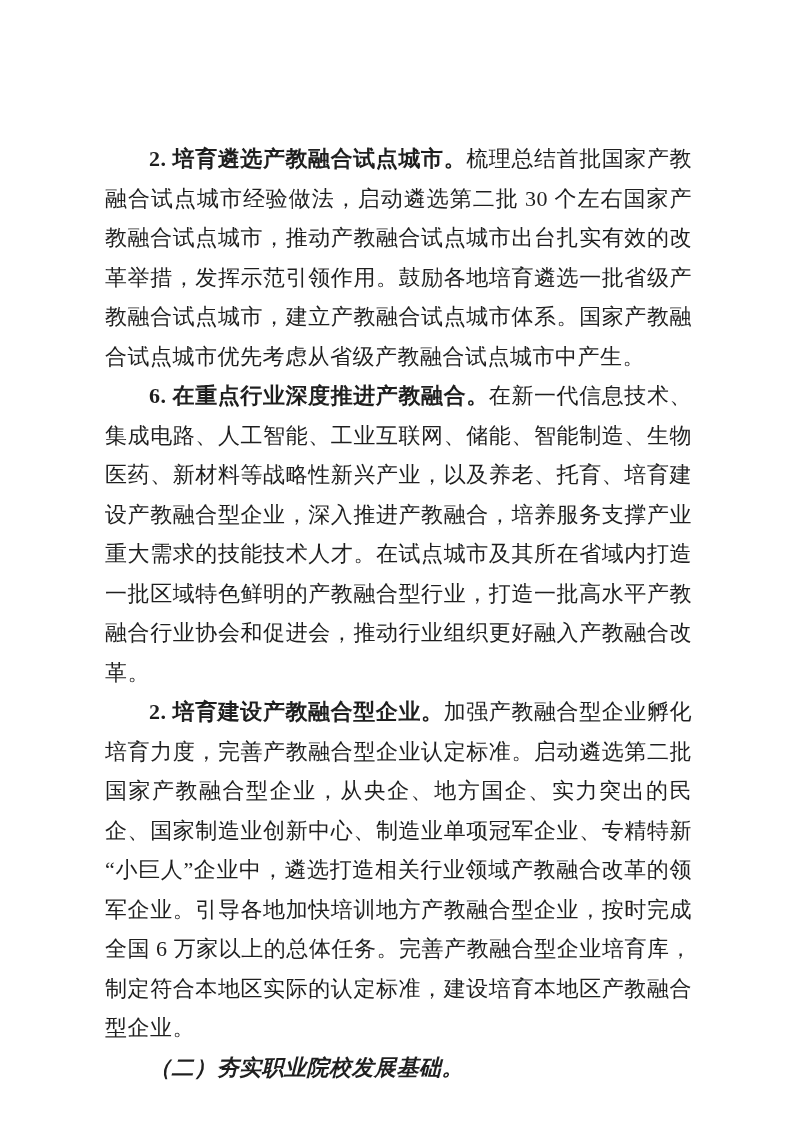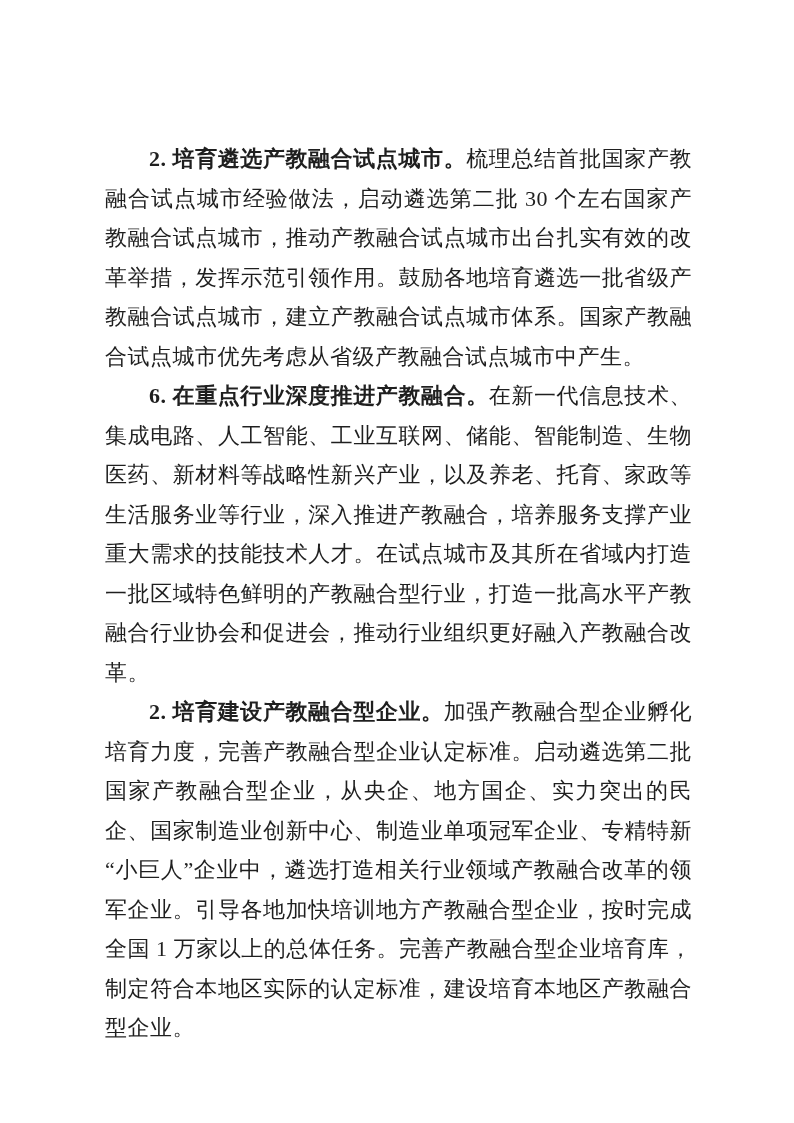--- a/index.html
+++ b/index.html
@@ -45,19 +45,20 @@
   }
 </style>
 </head>
 <body>
 
 <div class="page">
   <div class="content">
 
     <p class="para"><span class="lead">2. 培育遴选产教融合试点城市。</span><span>梳理总结首批国家产教融合试点城市经验做法，启动遴选第二批 30 个左右国家产教融合试点城市，推动产教融合试点城市出台扎实有效的改革举措，发挥示范引领作用。鼓励各地培育遴选一批省级产教融合试点城市，建立产教融合试点城市体系。国家产教融合试点城市优先考虑从省级产教融合试点城市中产生。</span></p>
 
-    <p class="para"><span class="lead">6. 在重点行业深度推进产教融合。</span><span>在新一代信息技术、集成电路、人工智能、工业互联网、储能、智能制造、生物医药、新材料等战略性新兴产业，以及养老、托育、家政等生活服务业等行业，深入推进产教融合，培养服务支撑产业重大需求的技能技术人才。在试点城市及其所在省域内打造一批区域特色鲜明的产教融合型行业，打造一批高水平产教融合行业协会和促进会，推动行业组织更好融入产教融合改革。</span></p>
+    <p class="para"><span class="lead">6. 在重点行业深度推进产教融合。</span><span>在新一代信息技术、集成电路、人工智能、工业互联网、储能、智能制造、生物医药、新材料等战略性新兴产业，以及养老、托育、培育建设产教融合型企业，深入推进产教融合，培养服务支撑产业重大需求的技能技术人才。在试点城市及其所在省域内打造一批区域特色鲜明的产教融合型行业，打造一批高水平产教融合行业协会和促进会，推动行业组织更好融入产教融合改革。</span></p>
 
-    <p class="para"><span class="lead">2. 培育建设产教融合型企业。</span><span>加强产教融合型企业孵化培育力度，完善产教融合型企业认定标准。启动遴选第二批国家产教融合型企业，从央企、地方国企、实力突出的民企、国家制造业创新中心、制造业单项冠军企业、专精特新“小巨人”企业中，遴选打造相关行业领域产教融合改革的领军企业。引导各地加快培训地方产教融合型企业，按时完成全国 1 万家以上的总体任务。完善产教融合型企业培育库，制定符合本地区实际的认定标准，建设培育本地区产教融合型企业。</span></p>
+    <p class="para"><span class="lead">2. 培育建设产教融合型企业。</span><span>加强产教融合型企业孵化培育力度，完善产教融合型企业认定标准。启动遴选第二批国家产教融合型企业，从央企、地方国企、实力突出的民企、国家制造业创新中心、制造业单项冠军企业、专精特新“小巨人”企业中，遴选打造相关行业领域产教融合改革的领军企业。引导各地加快培训地方产教融合型企业，按时完成全国 6 万家以上的总体任务。完善产教融合型企业培育库，制定符合本地区实际的认定标准，建设培育本地区产教融合型企业。</span></p>
 
+    <p class="subheading">（二）夯实职业院校发展基础。</p>
 
   </div>
 </div>
 
 </body></html>

